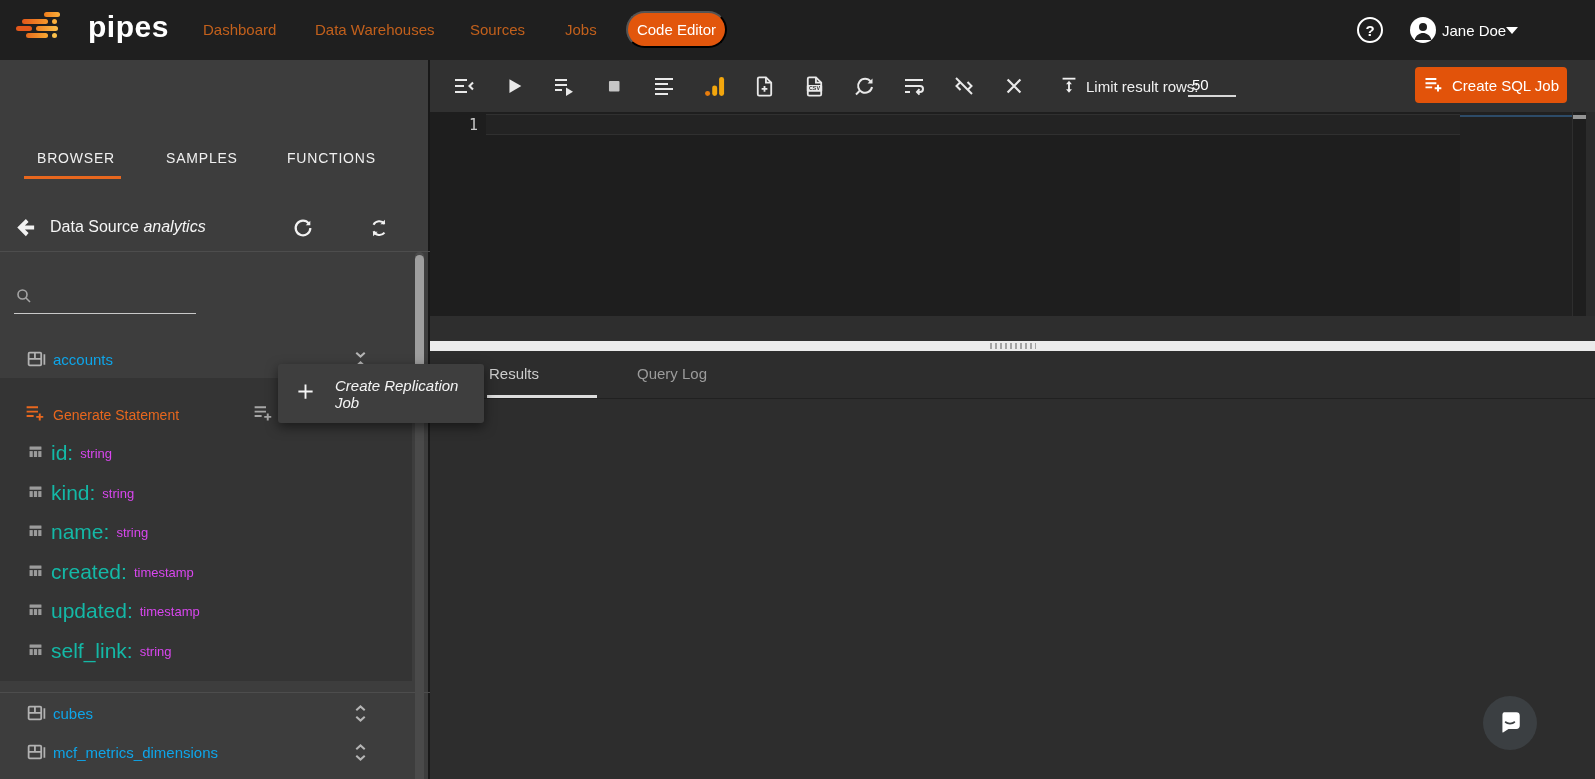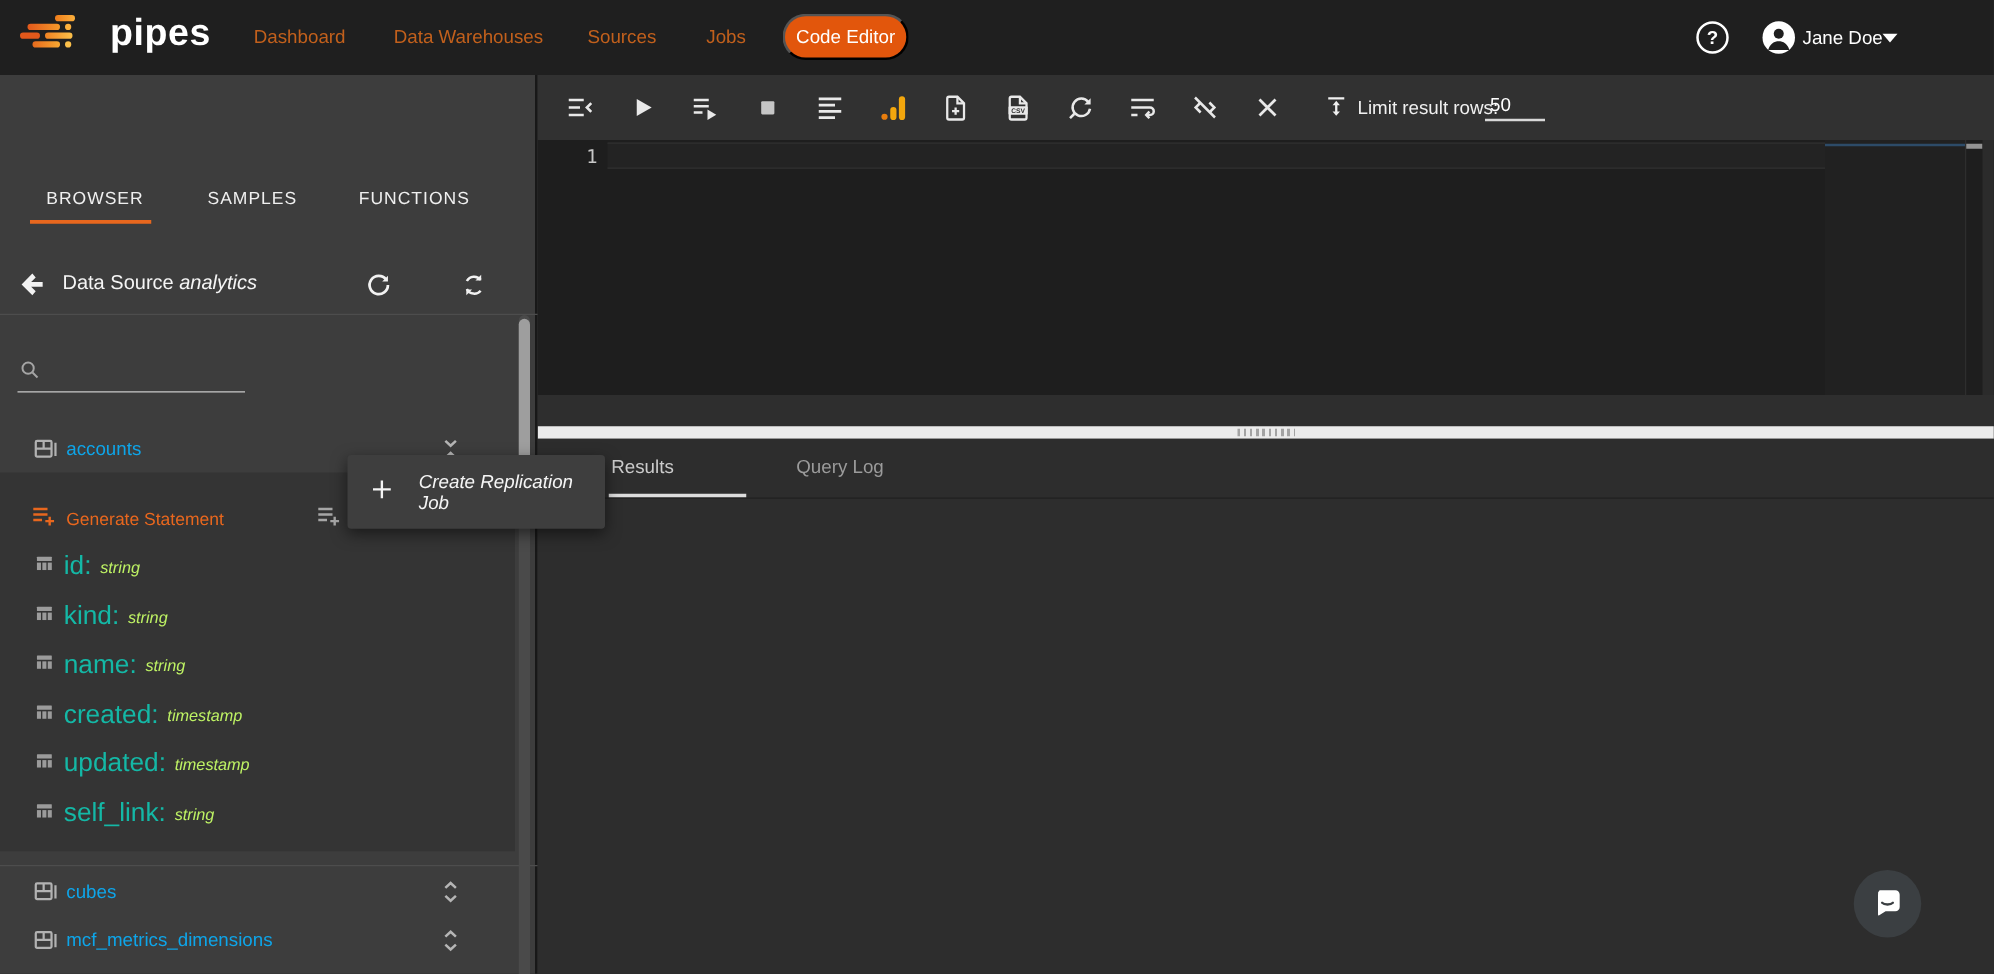--- a/index.html
+++ b/index.html
@@ -39,21 +39,21 @@
   .tree-row .t-icon { position:absolute; left:26px; top:7px; color:#b2b2b2; }
   .tree-row .t-name { position:absolute; left:53px; top:9px; font-size:15px; color:#0ea5e9; }
   .tree-row .fold { position:absolute; left:352px; top:8px; color:#b5b5b5; }
   .expanded-panel { position:absolute; left:0; top:318px; width:412px; height:303px; background:#343434; }
   .action-item { position:absolute; top:24px; display:flex; align-items:center; gap:8px; cursor:pointer; }
   .action-item .a-label { font-size:14px; color:#e8671e; }
   .action-item .a-icon { color:#a6a6a6; }
   .col-row { position:absolute; left:27px; height:18px; display:flex; align-items:center; gap:7px; }
   .col-row .c-icon { color:#9b9b9b; }
   .col-row .c-name { font-size:21px; color:#14b8a6; }
-  .col-row .c-type { font-size:13px; color:#bef264;font-style:italic; }
+  .col-row .c-type { font-size:13px; color:#d946ef; }
   .scroll-track { position:absolute; left:415px; top:192px; width:9px; height:553px; background:#4a4a4a; border-radius:5px; }
   .scroll-thumb { position:absolute; left:415px; top:195px; width:9px; height:130px; background:#9e9e9e; border-radius:5px; cursor:pointer; }
 
   .context-popup { position:absolute; left:278px; top:364px; width:206px; height:59px; background:#3e3e3e;
                    border-radius:3px; box-shadow:0 4px 12px rgba(0,0,0,.5); z-index:40; display:flex;
                    align-items:center; padding-left:18px; gap:20px; cursor:pointer; }
   .context-popup .p-label { font-size:15px; color:#f5f5f5;font-style:italic; }
 
   
   .main { position:absolute; left:430px; top:60px; width:1165px; height:719px; background:#2d2d2d; }
@@ -400,20 +400,29 @@
       <svg width="22" height="22" viewBox="0 0 24 24" fill="none" stroke="currentColor" stroke-width="2">
           <path d="M5 4h14"></path>
           <path d="M12 8.5v8"></path>
           <path d="M12 6.2L8.8 10h6.4z" fill="currentColor" stroke="none"></path>
           <path d="M12 19.3L8.8 15.5h6.4z" fill="currentColor" stroke="none"></path>
         </svg>
     </span>
     <span class="limit-label">Limit result rows:</span>
     <input class="limit-input" type="text" value="50" style="">
 
+    <button class="create-job-btn">
+      <span>
+        <svg width="20" height="20" viewBox="0 0 24 24" fill="none" stroke="#fff" stroke-width="2.3">
+            <path d="M3 6h13M3 11h13M3 16h8"></path>
+            <path d="M18 13v8M14 17h8"></path>
+          </svg>
+      </span>
+      <span>Create SQL Job</span>
+    </button>
   </div>
 
   <div class="editor">
     <span class="gutter-num">1</span>
     <div class="current-line"></div>
     <div class="minimap">
       <div class="minimap-slider"></div>
     </div>
     <div class="editor-vline"></div>
     <div class="v-thumb"></div>

